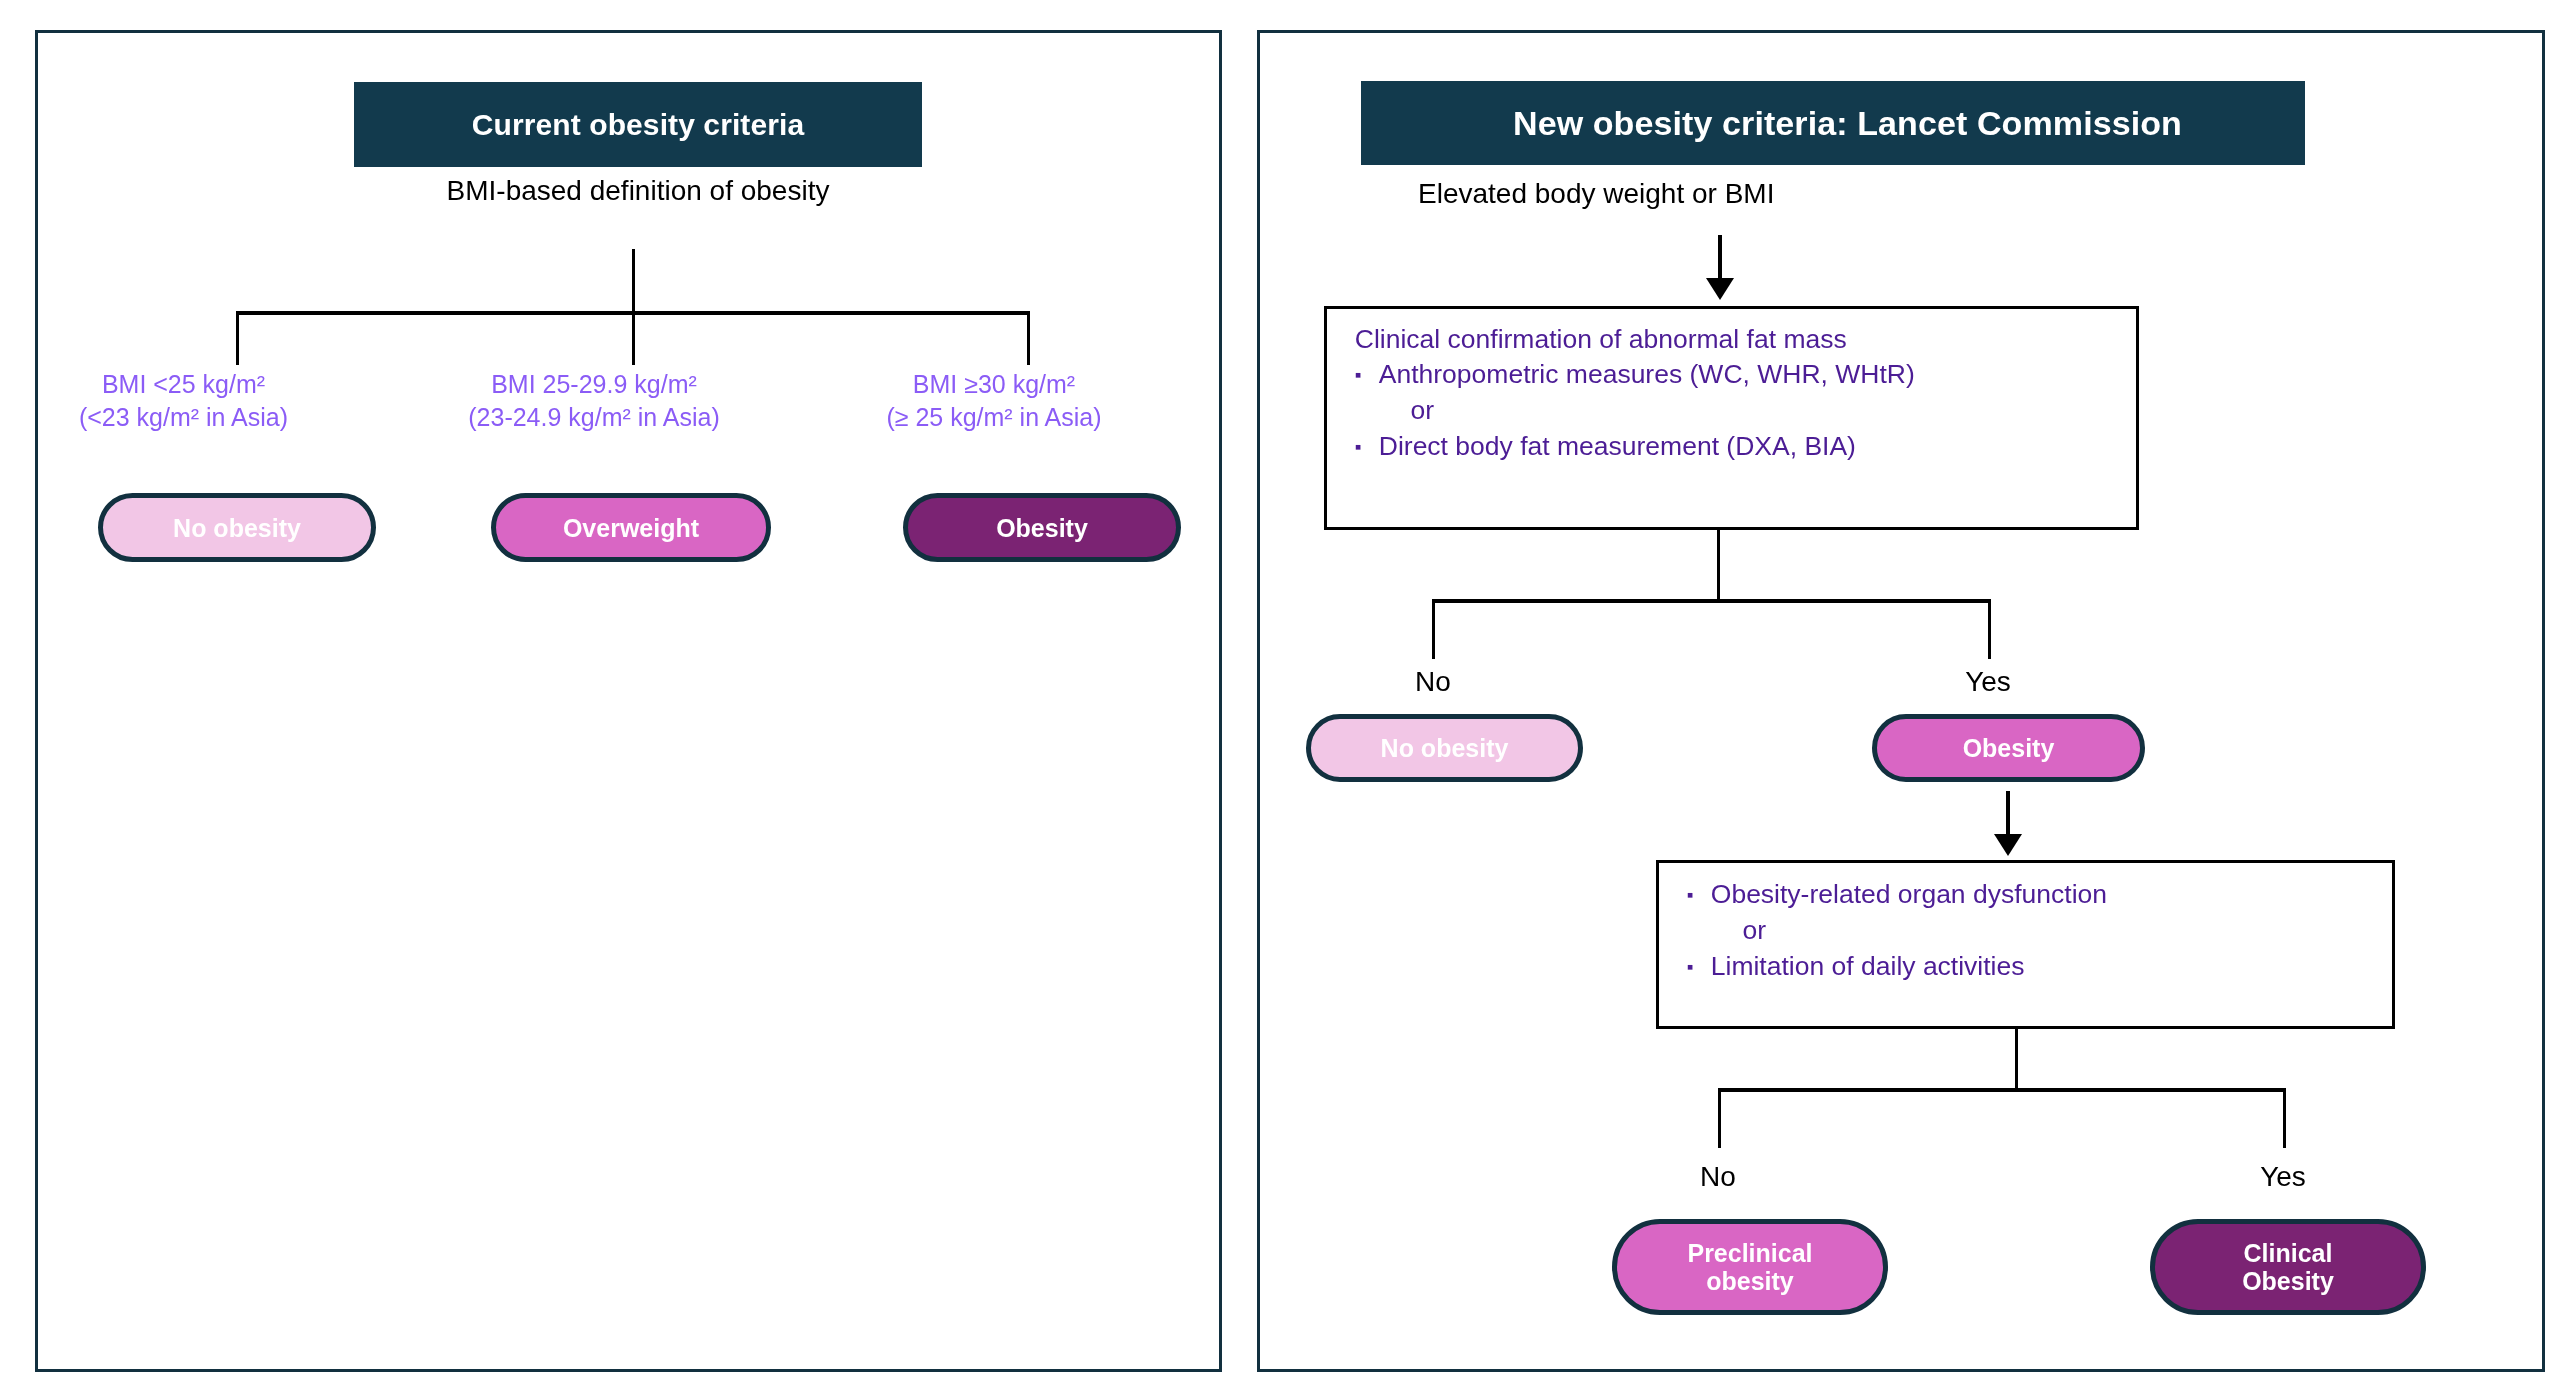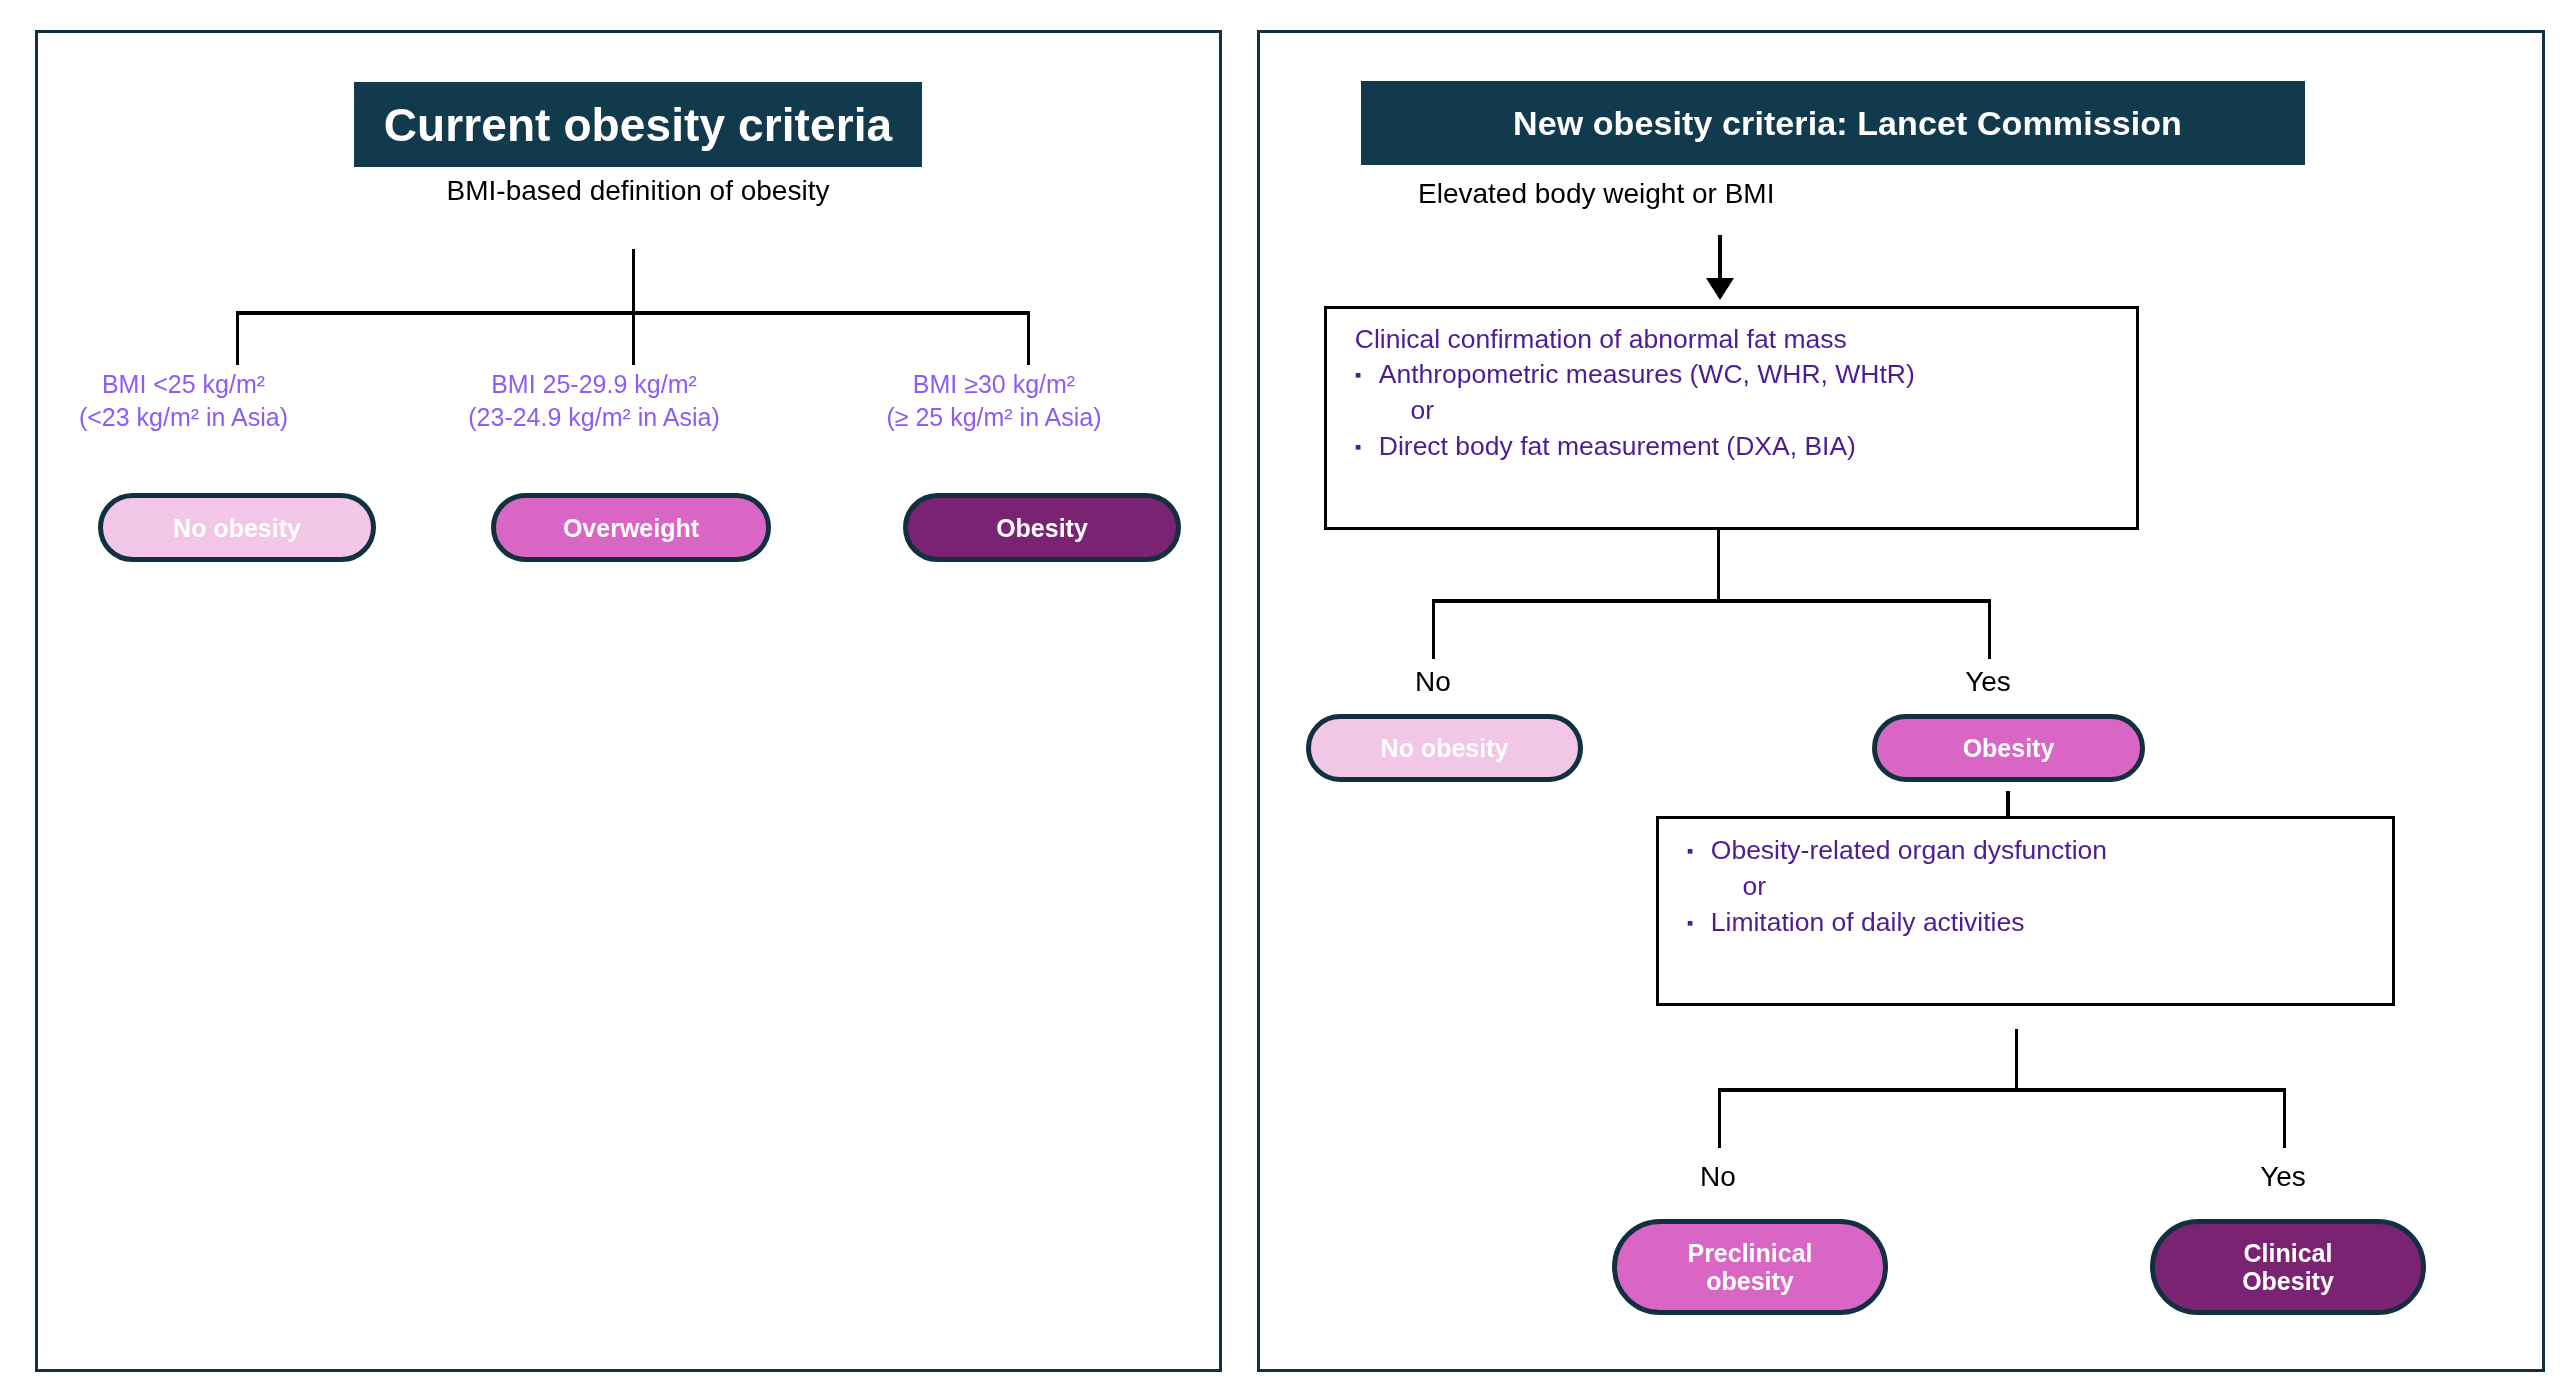--- a/index.html
+++ b/index.html
@@ -33,21 +33,21 @@
     font-weight: bold;
     display: flex;
     align-items: center;
     justify-content: center;
     letter-spacing: 0.1px;
     box-sizing: border-box;
     text-align: center;
   }
   #title-left {
     left: 354px; top: 82px; width: 568px; height: 85px;
-    font-size: 46px;
+    font-size: 30px;
   }
   #title-right {
     left: 1361px; top: 81px; width: 944px; height: 84px;
     font-size: 34px;
     padding-left: 29px;
   }
 
   
   .plain-text {
     position: absolute;
@@ -229,21 +229,21 @@
 <div class="pill light" style="left:1306px; top:714px; width:277px; height:68px;">
   <span>No obesity</span>
 </div>
 <div class="pill mid" style="left:1872px; top:714px; width:273px; height:68px;">
   <span>Obesity</span>
 </div>
 
 <div class="arrow-shaft" style="left:2006px; top:791px; height:61px;"></div>
 <div class="arrow-head" style="left:1994px; top:834px;"></div>
 
-<div class="textbox" style="left:1656px; top:816px; width:739px; height:190px; padding:14px 11.4px;">
+<div class="textbox" style="left:1656px; top:860px; width:739px; height:169px; padding:14px 11.4px;">
   <div class="tb-row">
     <span class="tb-bullet"></span>
     <span class="tb-text">Obesity-related organ dysfunction</span>
   </div>
   <div class="tb-or">or</div>
   <div class="tb-row">
     <span class="tb-bullet"></span>
     <span class="tb-text">Limitation of daily activities</span>
   </div>
 </div>

